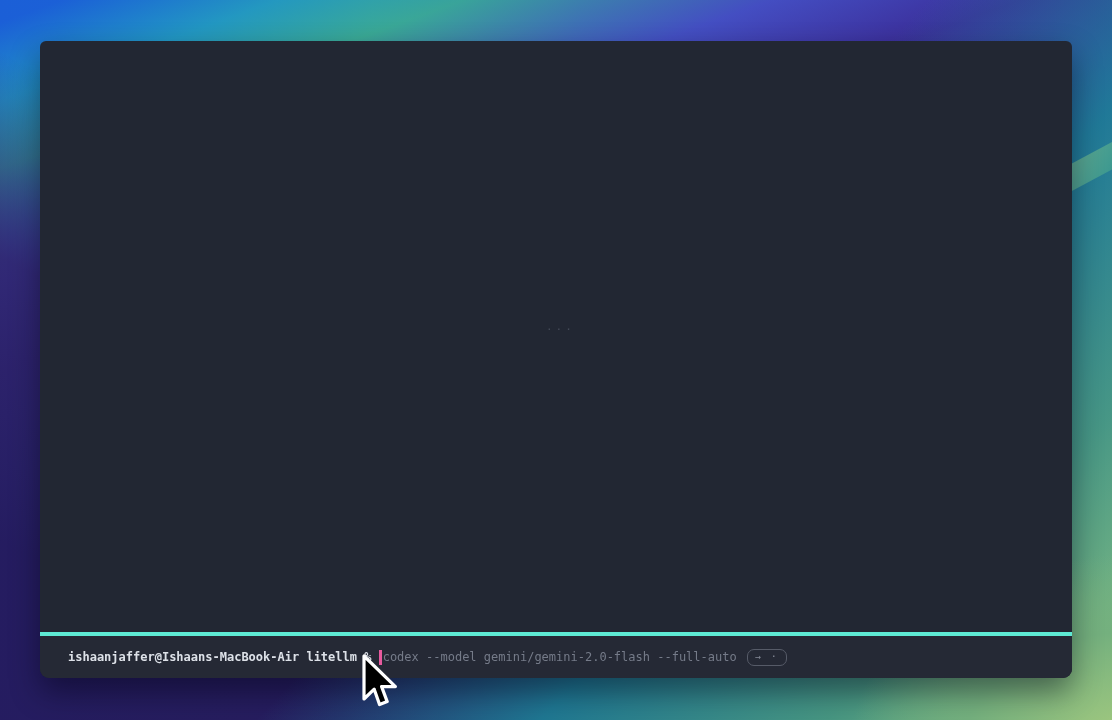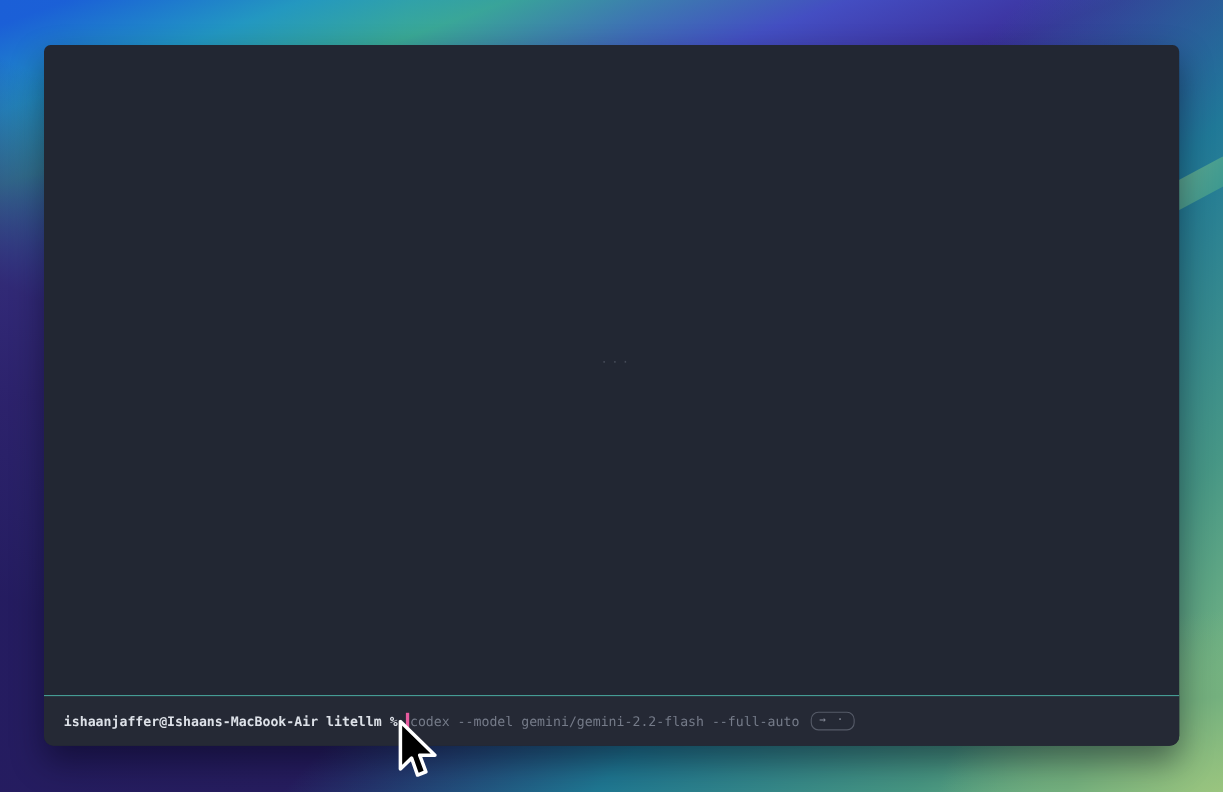--- a/index.html
+++ b/index.html
@@ -60,25 +60,25 @@
     letter-spacing: 3px;
     user-select: none;
   }
   .prompt-bar {
     position: absolute;
     left: 0;
     right: 0;
     bottom: 0;
     height: 46px;
     background: #252935;
-    border-top: 1px solid #5eead4;
+    border-top: 4px solid #5eead4;
     border-radius: 0 0 9px 9px;
     display: flex;
     align-items: center;
-    padding-left: 18px;
+    padding-left: 28px;
     box-sizing: border-box;
     white-space: pre;
     font-size: 12px;
   }
   .prompt-text {
     color: #dde1e8;
     font-weight: 700;
   }
   .text-cursor {
     display: inline-block;
@@ -118,21 +118,21 @@
 <div class="stage">
 
   <div class="wallpaper"></div>
   <div class="wp-streak-right"></div>
 
   <div class="terminal-window">
     <div class="terminal-body">
       <span class="loading-dots">···</span>
     </div>
     <div class="prompt-bar">
-      <span class="prompt-text">ishaanjaffer@Ishaans-MacBook-Air litellm % </span><span class="text-cursor"></span><span class="command-text">codex --model gemini/gemini-2.2-flash --full-auto</span>
+      <span class="prompt-text">ishaanjaffer@Ishaans-MacBook-Air litellm % </span><span class="text-cursor"></span><span class="command-text">codex --model gemini/gemini-2.0-flash --full-auto</span>
       <span class="hint-badge">→ ·</span>
     </div>
   </div>
 
   <svg class="mouse-cursor" viewBox="0 0 19 30">
     <path d="M 1.5 1 L 1.5 22.5 L 6.6 17.6 L 9.3 25.3 L 13.1 23.8 L 10.3 16.3 L 17.2 16.3 Z" fill="#000000" stroke="#ffffff" stroke-width="1.6" stroke-linejoin="round"></path>
   </svg>
 
 </div>
 

